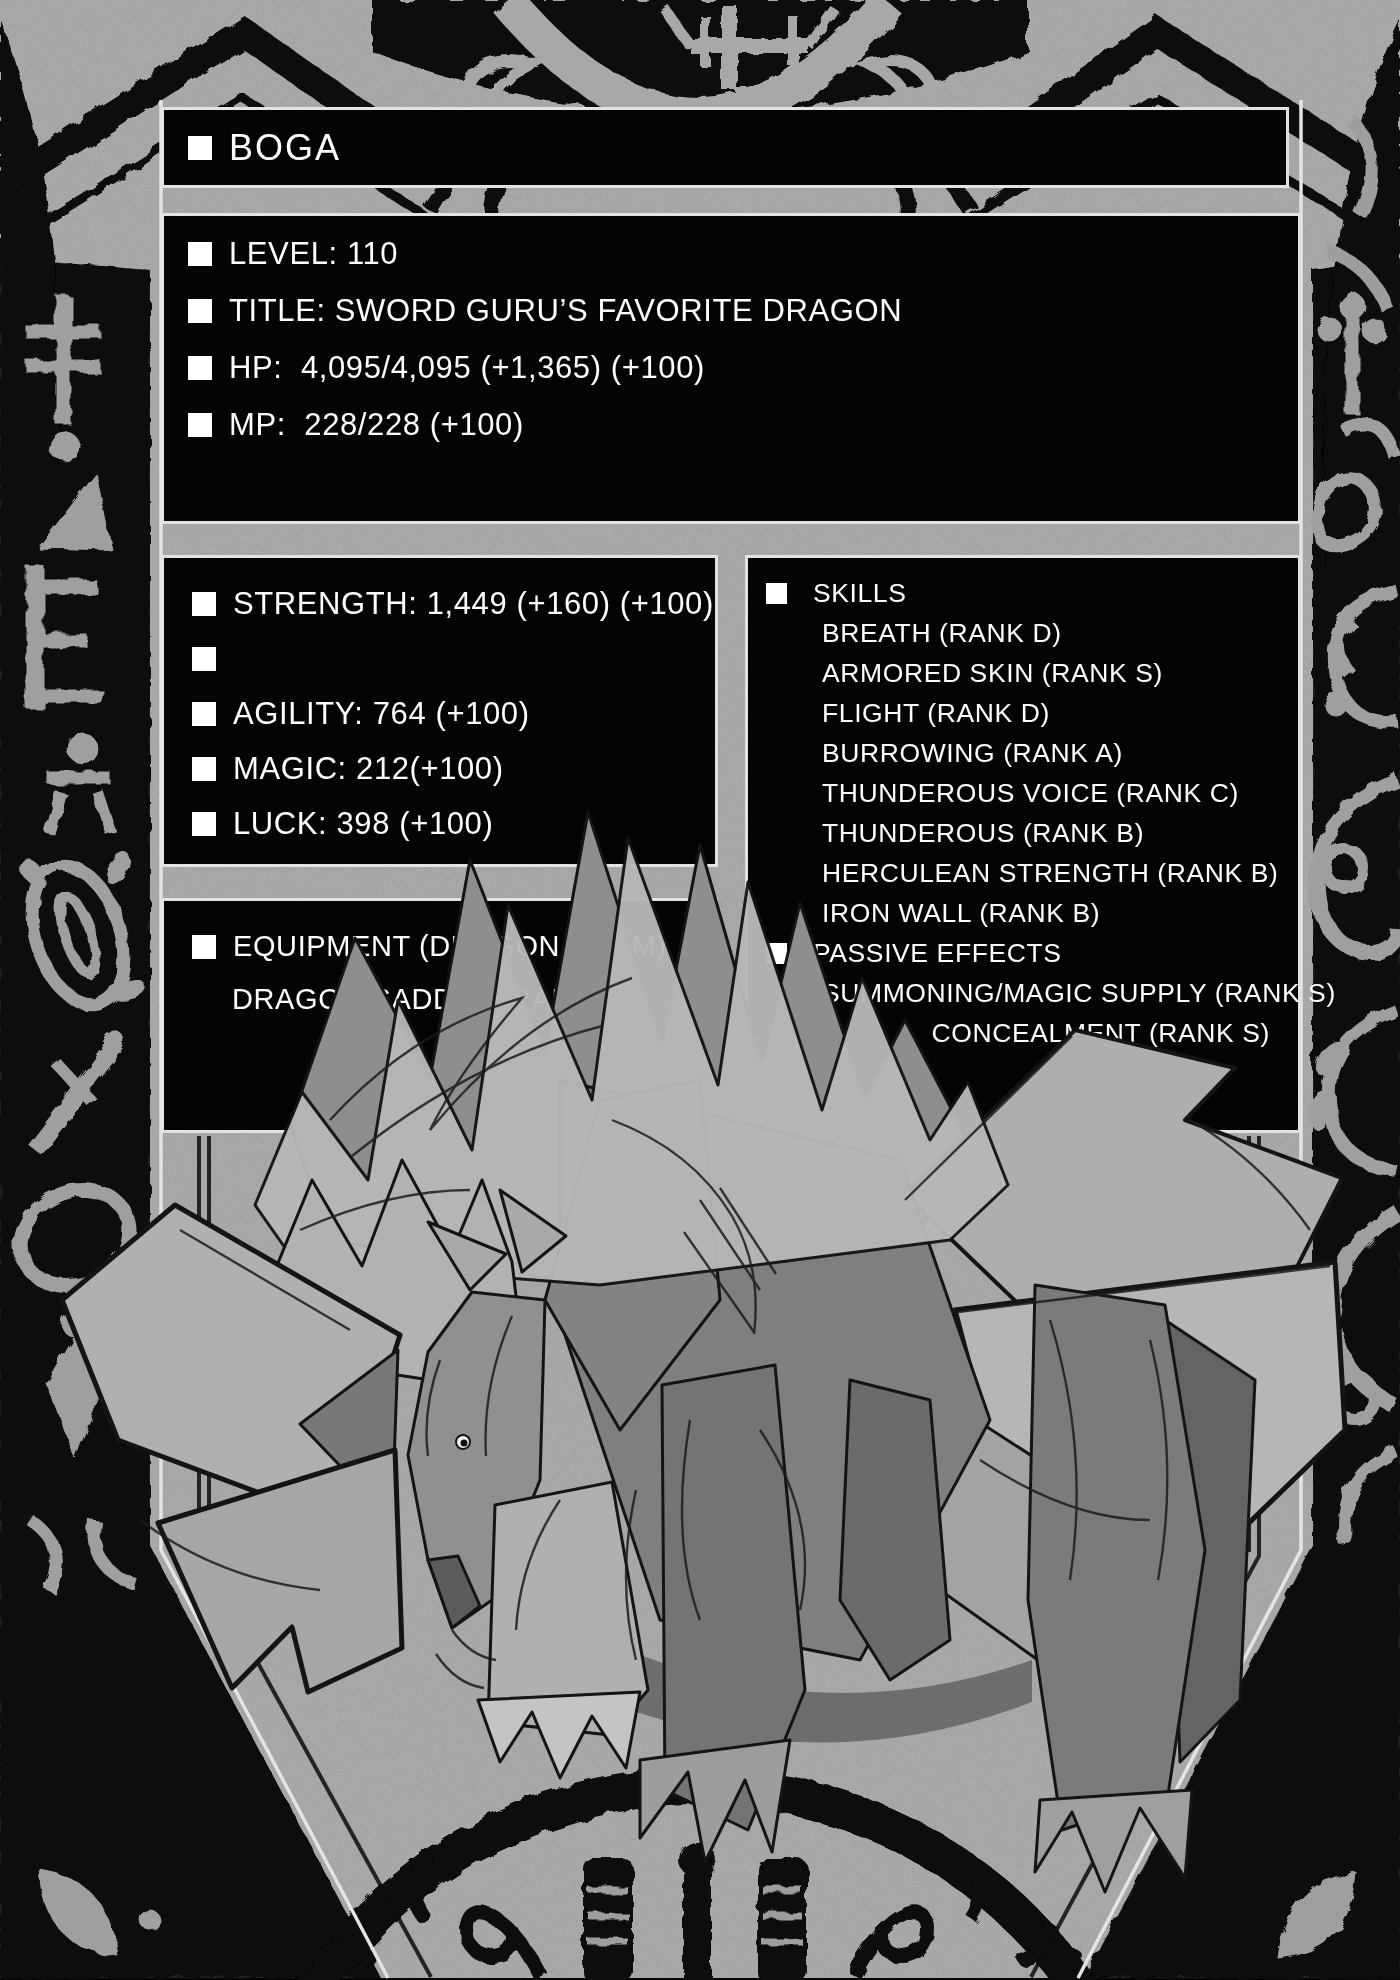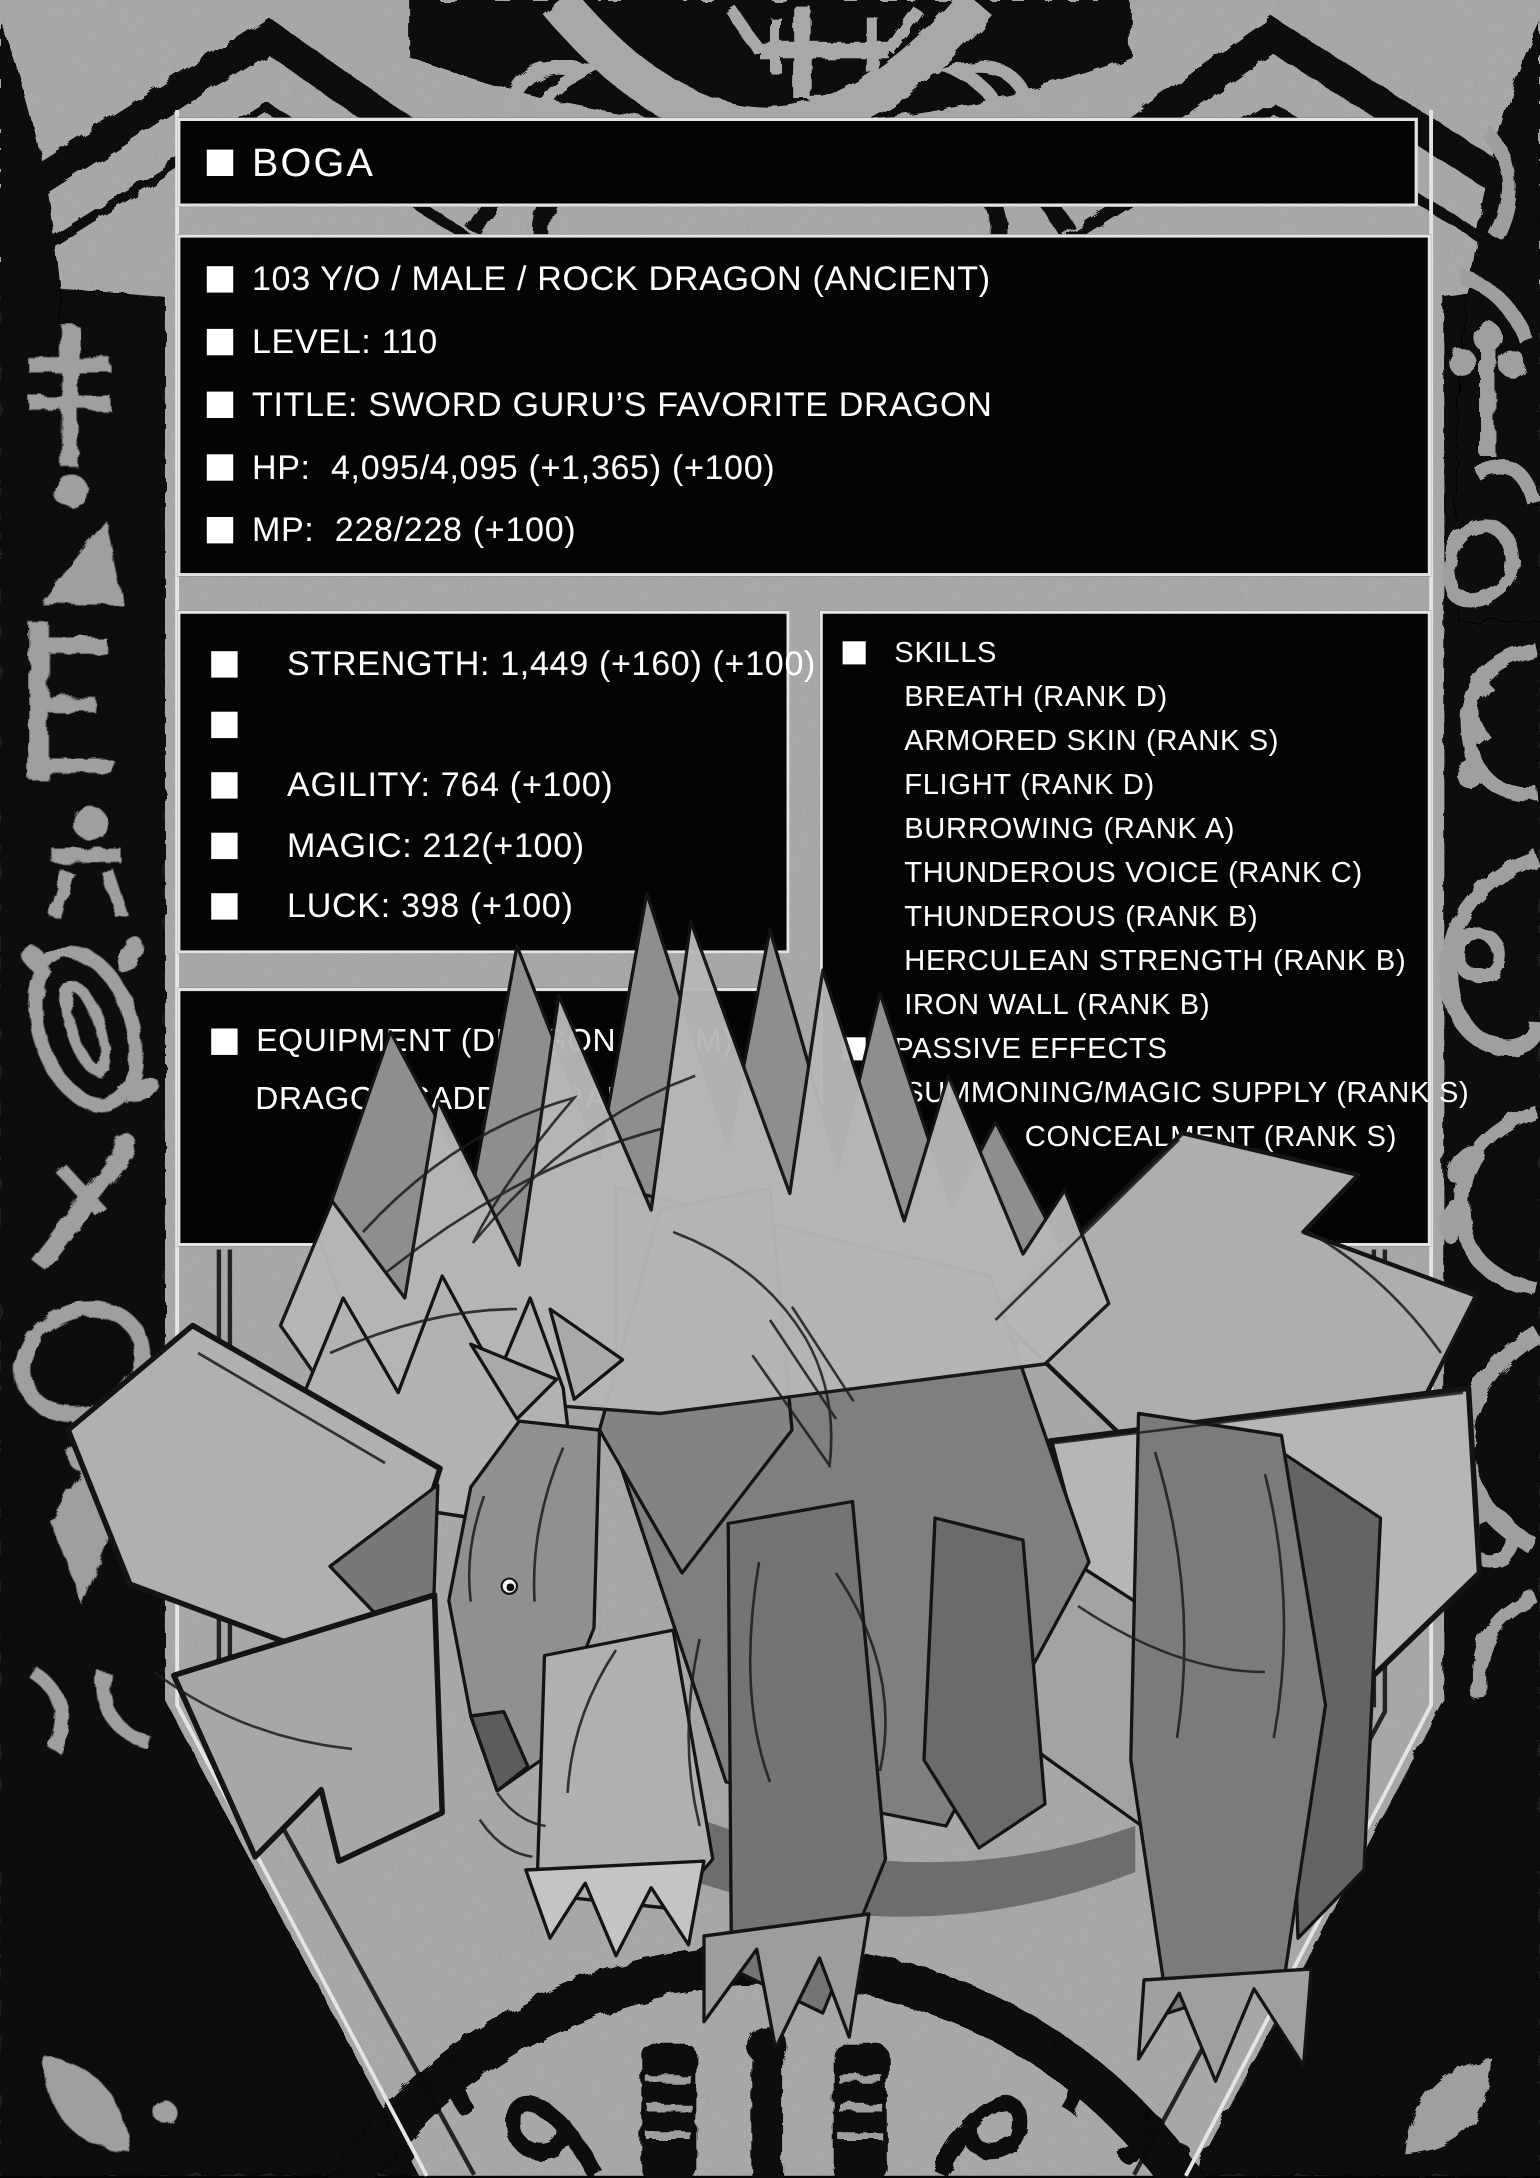--- a/index.html
+++ b/index.html
@@ -17,21 +17,21 @@
   .b22{width:21px;height:21px;margin-right:14px;}
   .txt{letter-spacing:.6px;}
 
   #name-box{left:161px;top:107px;width:1128px;height:81px;display:flex;align-items:center;padding-left:24px;}
   #name-box .txt{font-size:36px;letter-spacing:2px;}
 
   #info-box{left:161px;top:213px;width:1140px;height:311px;padding:9px 0 0 24px;}
   #info-box .row{height:57px;font-size:31px;}
 
   #stats-box{left:161px;top:555px;width:557px;height:312px;padding:18px 0 0 28px;}
-  #stats-box .row{height:55px;font-size:31px;gap:28px;}
+  #stats-box .row{height:55px;font-size:31px;}
 
   #skills-box{left:745px;top:555px;width:556px;height:578px;padding:15px 28px 0 18px;}
   #skills-box .row{height:40px;font-size:26.5px;gap:12px;}
   #skills-box .item{padding-left:56px;}
   #skills-box .item.right{justify-content:flex-end;padding-left:0;}
 
   #equip-box{left:161px;top:898px;width:557px;height:235px;padding:19px 0 0 28px;}
   #equip-box .row{height:53px;font-size:29px;}
   #equip-box .item{padding-left:40px;}
 </style>
@@ -183,24 +183,20 @@
   </svg>
 
   <div class="box" id="name-box">
     <span class="bullet b24"></span>
     <span class="txt">BOGA</span>
   </div>
 
   <div class="box" id="info-box">
     <div class="row">
       <span class="bullet b24"></span>
-      <span class="txt">103 Y/O / MALE / ROCK DRAGON (ANCIENT)</span>
-    </div>
-    <div class="row">
-      <span class="bullet b24"></span>
       <span class="txt">LEVEL: 110</span>
     </div>
     <div class="row">
       <span class="bullet b24"></span>
       <span class="txt">TITLE: SWORD GURU’S FAVORITE DRAGON</span>
     </div>
     <div class="row">
       <span class="bullet b24"></span>
       <span class="txt">HP:  4,095/4,095 (+1,365) (+100)</span>
     </div>

